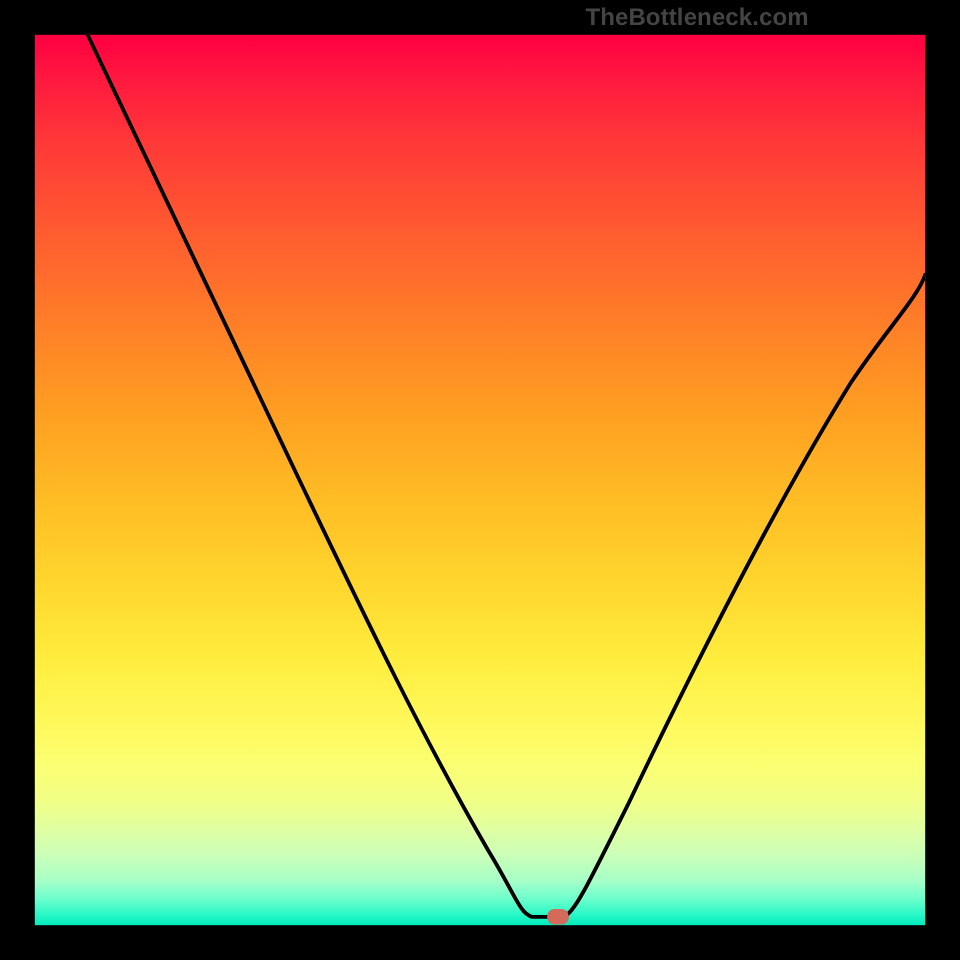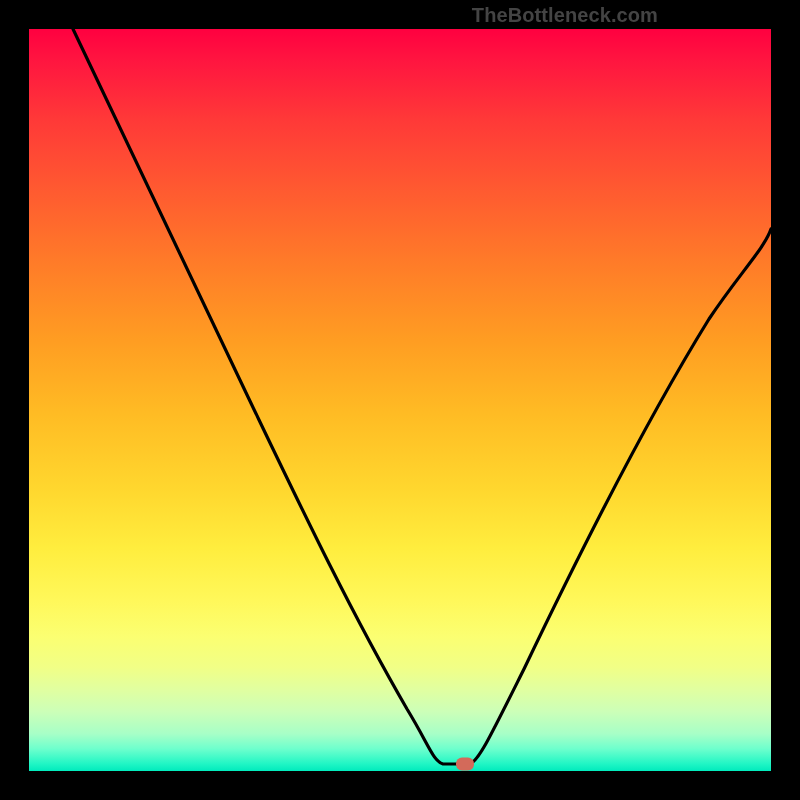--- a/index.html
+++ b/index.html
@@ -10,20 +10,21 @@
     background: #000;
     overflow: hidden;
   }
   .outer {
     position: absolute;
     top: 0;
     left: 0;
     width: 664px;
     height: 800px;
     background: #000;
+    padding-left: 16px;
   }
   .plot-area {
     position: absolute;
     left: 29px;
     top: 29px;
     width: 742px;
     height: 742px;
     background: linear-gradient(to bottom,
       #ff0040 0%,
       #ff1440 4%,

